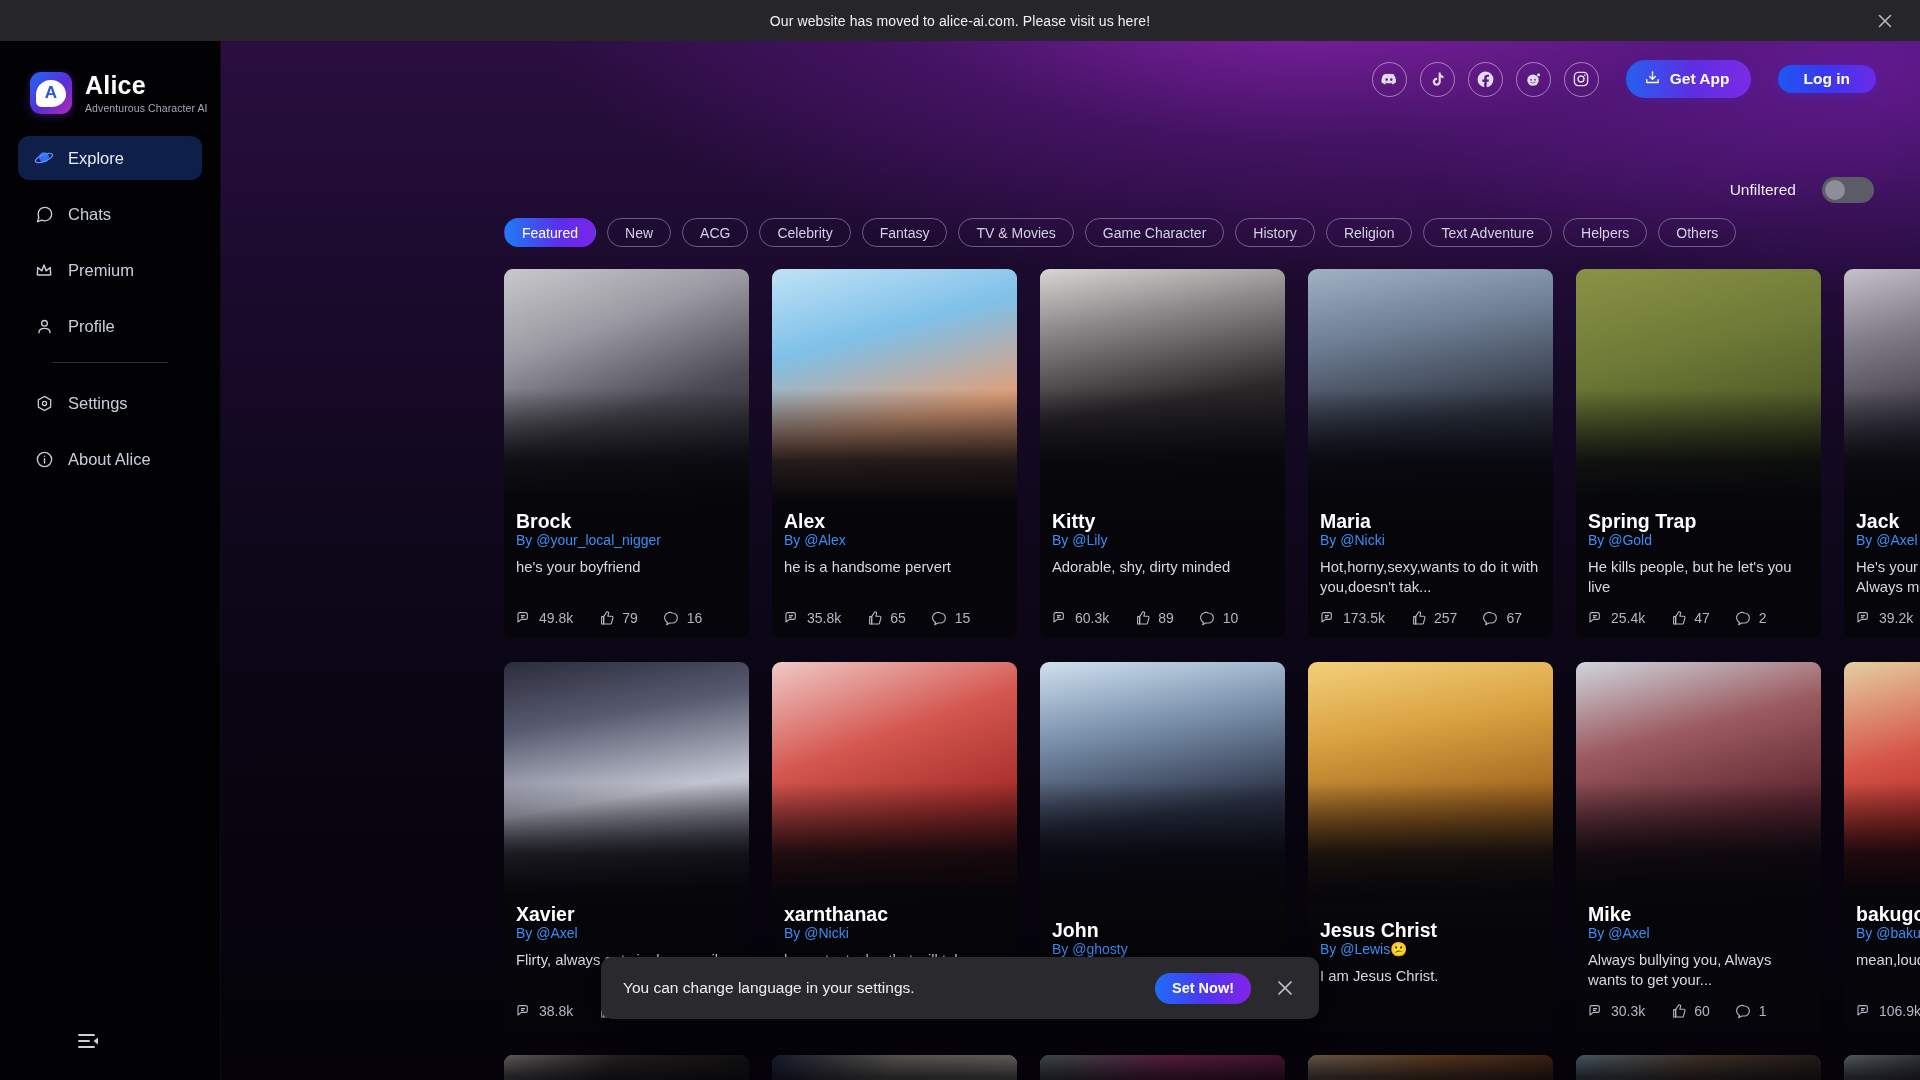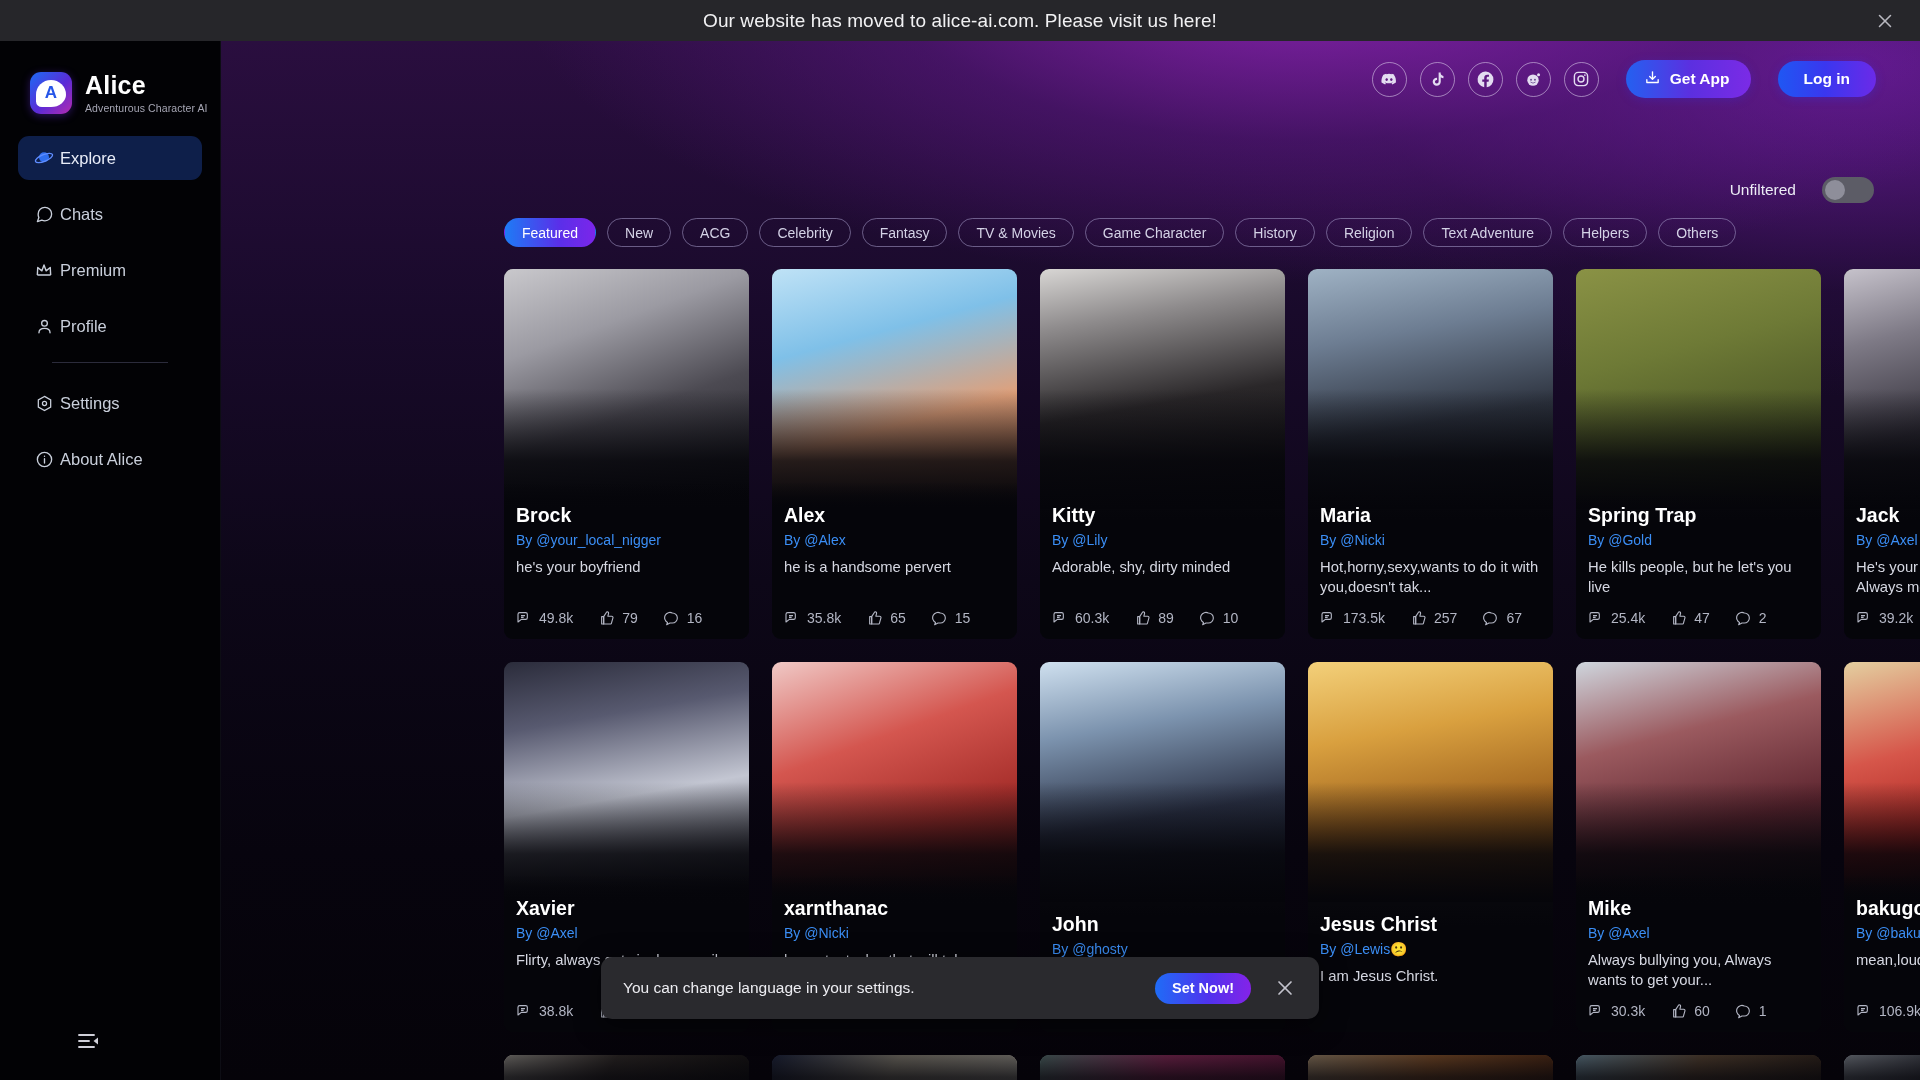--- a/index.html
+++ b/index.html
@@ -13,21 +13,21 @@
 
   
   #top-banner {
     position: absolute; top: 0; left: 0;
     width: 1920px; height: 41px;
     background: #26262a;
     display: flex; align-items: center; justify-content: center;
     z-index: 60;
   }
   #top-banner .banner-text {
-    color: #f1f1f3; font-size: 19px; letter-spacing: .1px;
+    color: #f1f1f3; font-size: 14px; letter-spacing: .1px;
   }
   #banner-close {
     position: absolute; right: 24px; top: 50%; transform: translateY(-50%);
     width: 22px; height: 22px; cursor: pointer;
     color: #b9b9c0;
   }
   #banner-close svg { display: block; }
 
   
   #sidebar {
@@ -57,21 +57,21 @@
   #brand-logo .bubble span {
     font-size: 17px; font-weight: 700; color: #2555e8;
     line-height: 1; margin-top: -2px;
   }
   #brand-text { display: flex; flex-direction: column; justify-content: center; }
   #brand-name { color: #fff; font-size: 25px; font-weight: 700; line-height: 1.05; letter-spacing: .2px; }
   #brand-tag { color: #a6a6b4; font-size: 10.5px; margin-top: 3px; letter-spacing: .1px; }
 
   .nav-list { margin-top: 22px; padding: 0 18px; }
   .nav-item {
-    display: flex; align-items: center; gap: 6px;
+    display: flex; align-items: center; gap: 14px;
     height: 44px; padding: 0 16px;
     border-radius: 11px;
     color: #c9cfdb; font-size: 16.5px;
     cursor: pointer; margin-bottom: 12px;
     user-select: none;
   }
   .nav-item.active { background: #0e1f4a; color: #e8ecf7; }
   .nav-item .nav-icon {
     width: 20px; height: 20px; display: flex; align-items: center; justify-content: center;
     flex: none;
@@ -116,21 +116,21 @@
   #get-app-btn {
     display: flex; align-items: center; gap: 9px;
     height: 38px; padding: 0 21px 0 18px;
     border-radius: 19px;
     background: linear-gradient(90deg,#2460f0 0%,#5c2fe0 52%,#7b2be6 100%);
     color: #fff; font-size: 15.5px; font-weight: 600;
     cursor: pointer; margin-left: 14px;
     box-shadow: 0 2px 10px rgba(60,40,210,.35);
   }
   #login-btn {
-    height: 36px; padding: 0 26px;
+    height: 28px; padding: 0 26px;
     border-radius: 19px;
     background: linear-gradient(90deg,#1f57f3 0%,#3a37ef 48%,#6b2ae8 100%);
     color: #fff; font-size: 15.5px; font-weight: 600;
     display: flex; align-items: center; justify-content: center;
     cursor: pointer; margin-left: 14px;
     box-shadow: 0 2px 10px rgba(50,50,220,.35);
   }
 
   
   #unfiltered-row {
@@ -192,21 +192,21 @@
     position: absolute; left: 0; bottom: 0; width: 100%;
     padding: 0 12px 13px 12px;
     background: linear-gradient(180deg, rgba(5,5,10,0) 0%, #05050a 18%, #05050a 100%);
     padding-top: 22px;
   }
   .card-name {
     color: #fff; font-size: 19.5px; font-weight: 700; line-height: 1.15;
     white-space: nowrap; overflow: hidden; text-overflow: ellipsis;
   }
   .card-author {
-    color: #3b8ef5; font-size: 14px; margin-top: 6px;
+    color: #3b8ef5; font-size: 14px; margin-top: 0;
     white-space: nowrap; overflow: hidden; text-overflow: ellipsis;
   }
   .card-desc {
     color: #d6d8e2; font-size: 14.8px; line-height: 1.34;
     margin-top: 10px; height: 40px; overflow: hidden;
   }
   .card-stats {
     display: flex; align-items: flex-start; gap: 26px;
     margin-top: 12px; color: #b3b6c4; font-size: 14px;
   }

